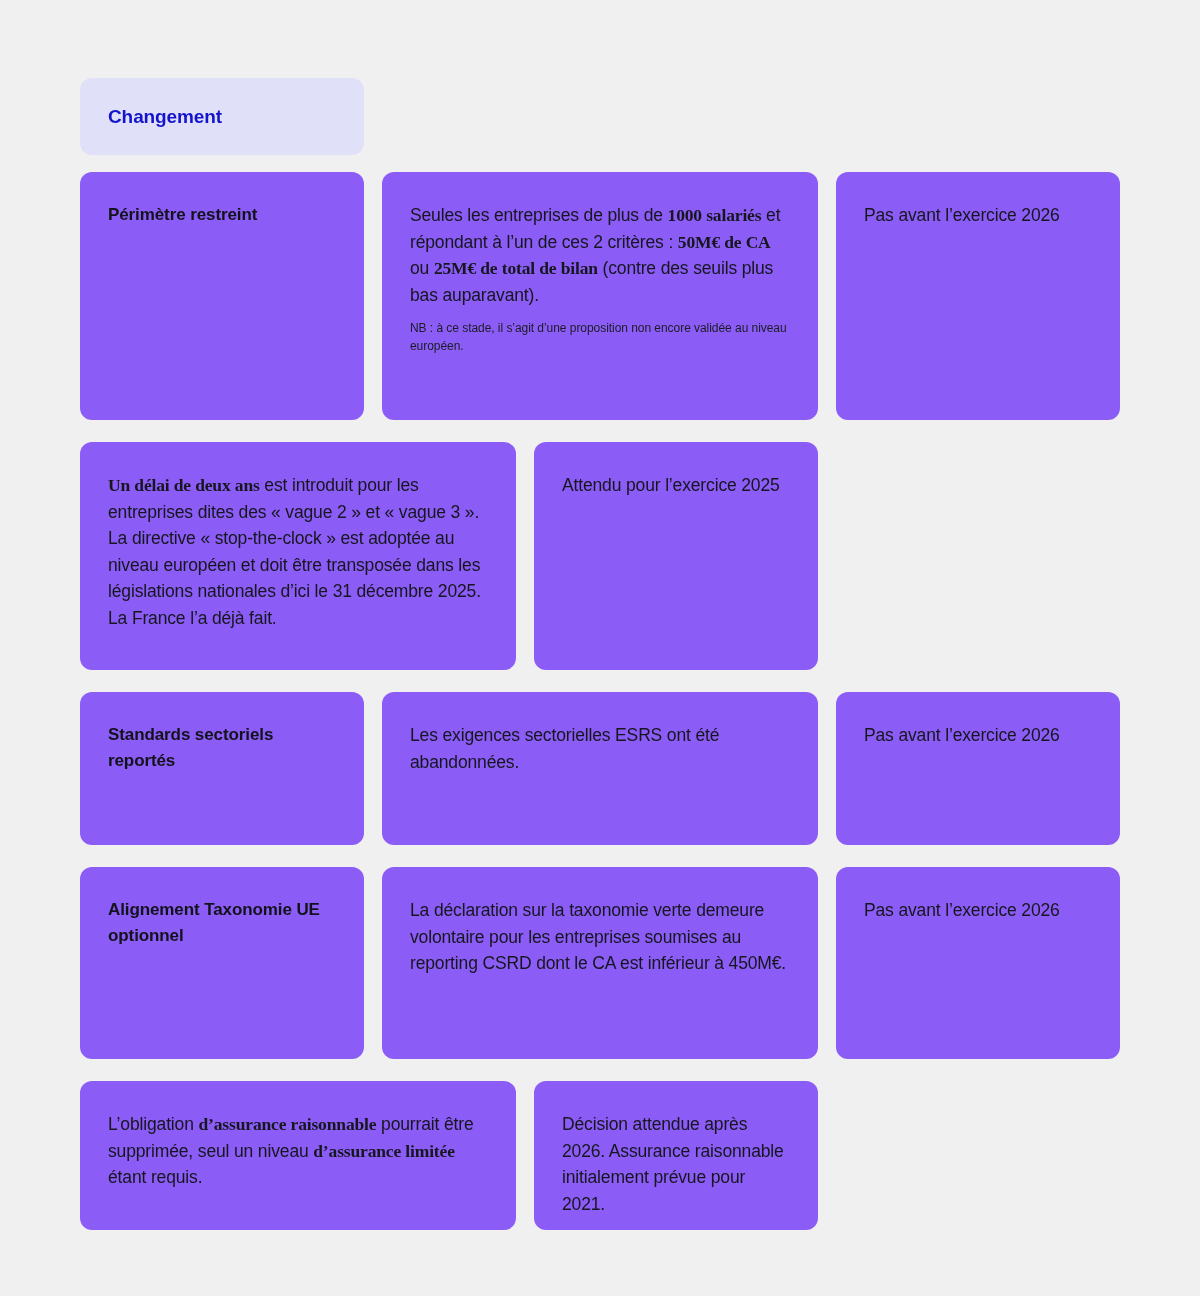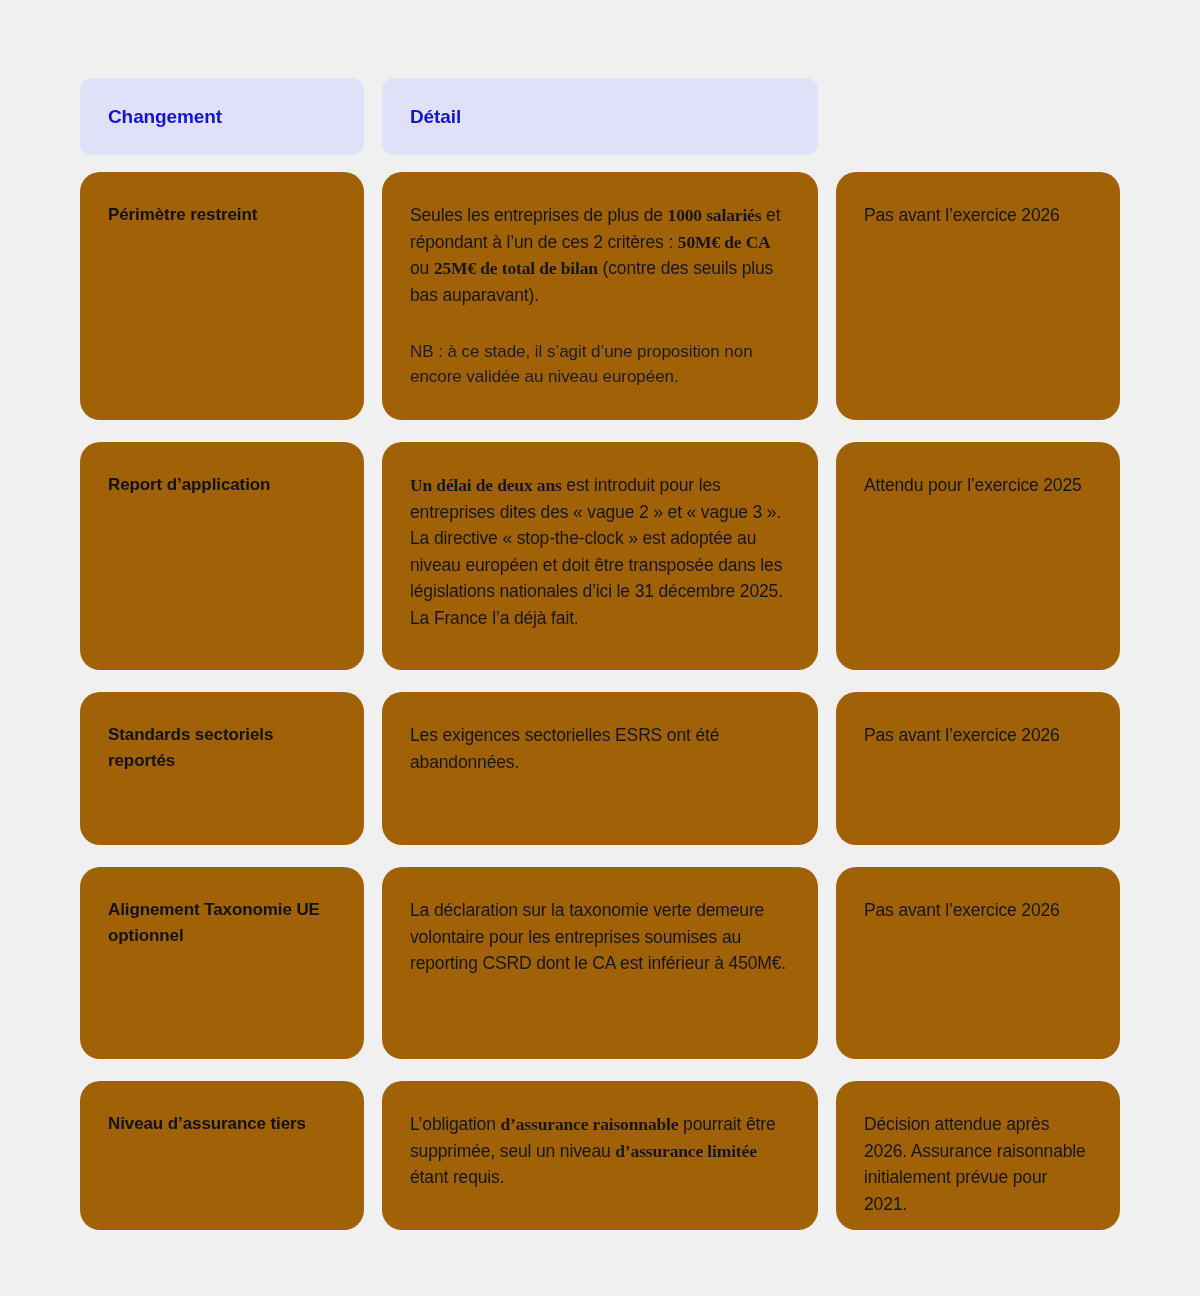--- a/index.html
+++ b/index.html
@@ -51,22 +51,22 @@
 
   
   .body-row {
     display: flex;
     gap: 18px;
     margin-bottom: 22px;
   }
   .body-row:last-child { margin-bottom: 0; }
 
   .cell {
-    background: #a16207;
-    border-radius: 20px;
+    background: #8b5cf6;
+    border-radius: 12px;
     box-sizing: border-box;
     padding: 30px 28px 45px 28px;
   }
 
   .row-title {
     font-size: 17px;
     font-weight: bold;
     color: #12121a;
     line-height: 1.55;
     letter-spacing: -0.1px;
@@ -74,22 +74,22 @@
 
   .cell-text {
     font-size: 17.5px;
     color: #16161e;
     line-height: 1.52;
     letter-spacing: -0.15px;
   }
   .cell-text b { font-weight: bold; font-family: Liberation Serif, serif; }
 
   .note {
-    margin-top: 32px;
-    font-size: 17px;
+    margin-top: 12px;
+    font-size: 12px;
     color: #1c1c24;
     line-height: 1.45;
     letter-spacing: -0.05px;
   }
 
   
   .row-1 .cell { height: 248px; }
   .row-2 .cell { height: 228px; }
   .row-3 .cell { height: 153px; }
   .row-4 .cell { height: 192px; }
@@ -97,42 +97,36 @@
 </style>
 </head>
 <body>
 
 <div class="table-wrap">
 
   <div class="header-row">
     <div class="header-cell col-change">
       <span class="h-label">Changement</span>
     </div>
-    <div class="header-cell col-detail">
-      <span class="h-label">Détail</span>
-    </div>
   </div>
 
   <div class="body-row row-1">
     <div class="cell col-change">
       <div class="row-title">Périmètre restreint</div>
     </div>
     <div class="cell col-detail">
       <div class="cell-text"><span>Seules les entreprises de plus de </span><b>1000 salariés</b><span> et répondant à l’un de ces 2 critères : </span><b>50M€ de CA</b><span> ou </span><b>25M€ de total de bilan</b><span> (contre des seuils plus bas auparavant).</span></div>
       <div class="note">NB : à ce stade, il s’agit d’une proposition non encore validée au niveau européen.</div>
     </div>
     <div class="cell col-calendar">
       <div class="cell-text">Pas avant l’exercice 2026</div>
     </div>
   </div>
 
   <div class="body-row row-2">
-    <div class="cell col-change">
-      <div class="row-title">Report d’application</div>
-    </div>
     <div class="cell col-detail">
       <div class="cell-text"><b>Un délai de deux ans</b><span> est introduit pour les entreprises dites des « vague 2 » et « vague 3 ». La directive « stop-the-clock » est adoptée au niveau européen et doit être transposée dans les législations nationales d’ici le 31 décembre 2025. La France l’a déjà fait.</span></div>
     </div>
     <div class="cell col-calendar">
       <div class="cell-text">Attendu pour l’exercice 2025</div>
     </div>
   </div>
 
   <div class="body-row row-3">
     <div class="cell col-change">
@@ -152,23 +146,20 @@
     </div>
     <div class="cell col-detail">
       <div class="cell-text"><span>La déclaration sur la taxonomie verte demeure volontaire pour les entreprises soumises au reporting CSRD dont le CA est inférieur à 450M€.</span></div>
     </div>
     <div class="cell col-calendar">
       <div class="cell-text">Pas avant l’exercice 2026</div>
     </div>
   </div>
 
   <div class="body-row row-5">
-    <div class="cell col-change">
-      <div class="row-title">Niveau d’assurance tiers</div>
-    </div>
     <div class="cell col-detail">
       <div class="cell-text"><span>L’obligation </span><b>d’assurance raisonnable</b><span> pourrait être supprimée, seul un niveau </span><b>d’assurance limitée</b><span> étant requis.</span></div>
     </div>
     <div class="cell col-calendar">
       <div class="cell-text">Décision attendue après 2026. Assurance raisonnable initialement prévue pour 2021.</div>
     </div>
   </div>
 
 </div>
 

